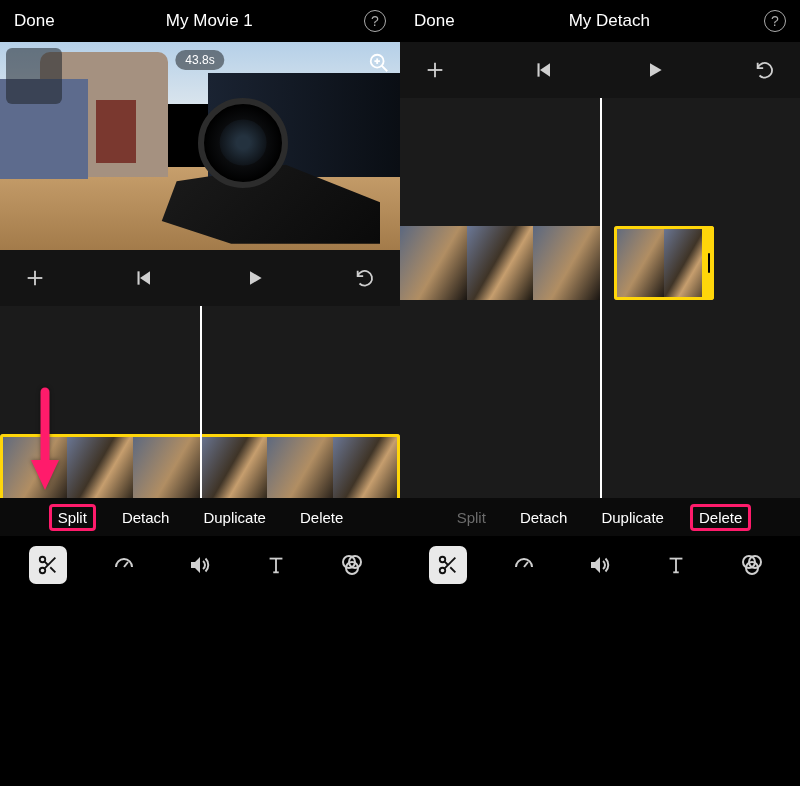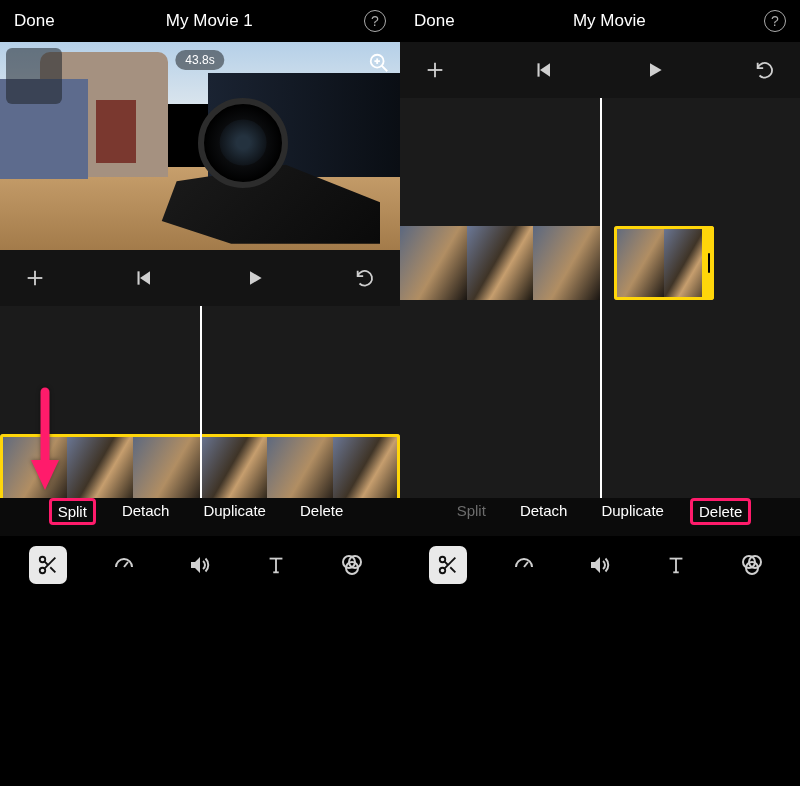--- a/index.html
+++ b/index.html
@@ -117,21 +117,21 @@
     }
     .trim-handle span{width:2px;height:20px;background:#000;border-radius:1px;}
 
     .arrow-annotation {
       position:absolute; left:28px; bottom:98px; z-index:20;
     }
     .arrow-annotation svg{filter:drop-shadow(0 0 2px rgba(0,0,0,.4));}
 
     .action-bar {
       height: 38px;
-      display:flex; align-items:flex-start; justify-content:center; gap:18px;
+      display:flex; align-items:center; justify-content:center; gap:18px;
       background:#0b0b0b;
       font-size:15px;
     }
     .action-btn { color:#fff; cursor:pointer; padding:4px 8px; position:relative; }
     .action-btn.disabled { color:#6c6c6c; cursor:default; }
     .highlight-box {
       border: 3px solid #ff1b6b; border-radius:4px; padding:2px 6px;
     }
     .tool-bar {
       height: 58px;
@@ -271,21 +271,21 @@
           <circle cx="15" cy="9" r="6"></circle>
           <circle cx="12" cy="15" r="6"></circle>
         </svg>
     </div>
   </div>
 </div>
 
 <div class="panel">
   <div class="header">
     <div class="done-btn">Done</div>
-    <div class="title">My Movie</div>
+    <div class="title">My Detach</div>
     <div class="help-icon">?</div>
   </div>
 
 
   <div class="transport">
     <div class="btn">
       <svg width="22" height="22" viewBox="0 0 24 24" stroke="#cfcfcf" stroke-width="2">
           <line x1="12" y1="4" x2="12" y2="20"></line>
           <line x1="4" y1="12" x2="20" y2="12"></line>
         </svg>

